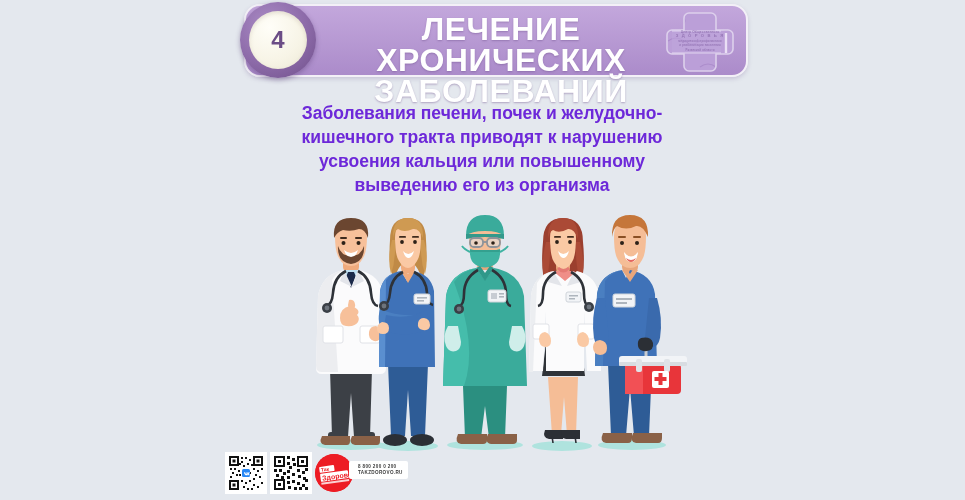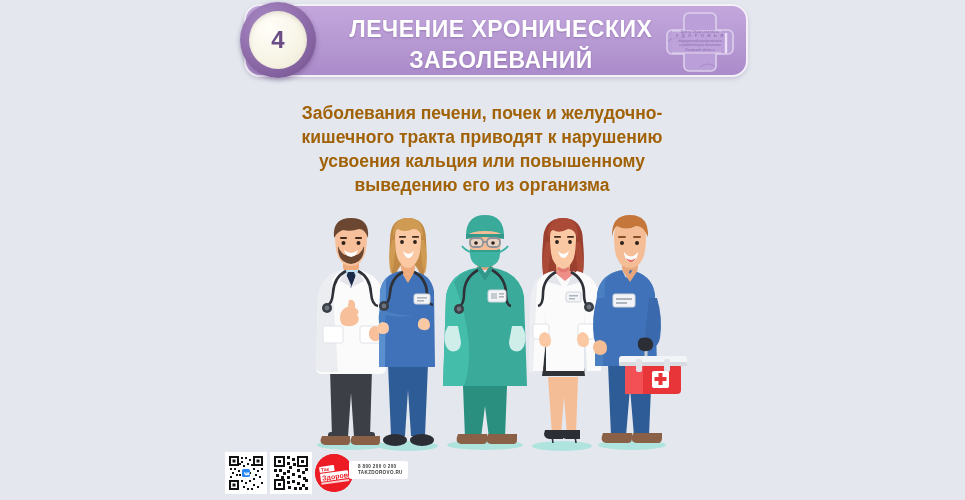--- a/index.html
+++ b/index.html
@@ -18,21 +18,21 @@
     background:linear-gradient(180deg,#c3a7dc 0%,#b698d2 55%,#ab8bca 100%);
     border-radius:16px;
     border:2px solid #f3f0f7;
     box-shadow:0 2px 4px rgba(120,95,150,.25);
     box-sizing:border-box;
   }
   .banner-title{
     position:absolute;left:60px;top:8px;width:390px;
     text-align:center;
     color:#ffffff;
-    font-size:23px;line-height:31px;font-weight:bold;
+    font-size:32px;line-height:31px;font-weight:bold;
     letter-spacing:.5px;
     text-shadow:0 1px 2px rgba(110,80,140,.45);
     white-space:pre-line;
   }
   
   .badge{
     position:absolute;left:240px;top:2px;width:76px;height:76px;
     border-radius:50%;
     background:radial-gradient(circle at 36% 30%,#a98ac4 0%,#8c6aa8 55%,#6f4f8a 100%);
     box-shadow:0 2px 5px rgba(90,65,120,.45);
@@ -59,21 +59,21 @@
     letter-spacing:.1px;
   }
   .logo-text .l1{font-size:3.3px;}
   .logo-text .l2{font-size:4.2px;letter-spacing:1.1px;}
   .logo-text .l3{font-size:2.9px;}
 
   
   .lead{
     position:absolute;left:222px;top:101px;width:520px;
     text-align:center;
-    color:#a16207;
+    color:#6d28d9;
     font-size:17.5px;line-height:24px;font-weight:bold;
     white-space:pre-line;
   }
 
   
   .art{position:absolute;left:300px;top:214px;width:400px;height:240px;}
   .art svg{display:block;}
 
   
   .footer{position:absolute;left:225px;top:452px;height:44px;}

